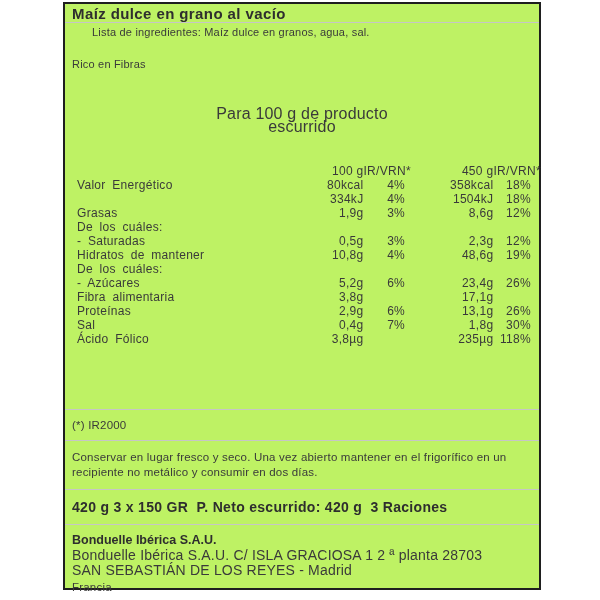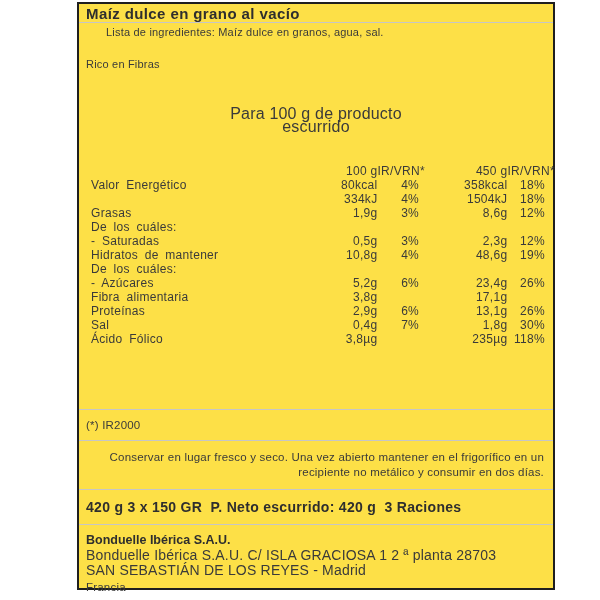--- a/index.html
+++ b/index.html
@@ -1,20 +1,20 @@
 <!DOCTYPE html>
 <html><head>
 <meta charset="utf-8">
 <style>
   * { margin:0; padding:0; box-sizing:border-box; }
   html,body { width:600px; height:600px; background:#ffffff; overflow:hidden;
               font-family:"Liberation Sans", sans-serif; color:#3a3a3a; }
   .sheet { position:relative; width:600px; height:600px; background:#fff; }
-  .box { position:absolute; left:77px; top:2px; width:478px; height:588px;
-         border:2px solid #1f1f1f; background:#fde047; }
+  .box { position:absolute; left:63px; top:2px; width:478px; height:588px;
+         border:2px solid #1f1f1f; background:#bef264; }
   .title { font-size:15px; font-weight:bold; color:#2e2e2e; letter-spacing:0.4px;
            padding:2px 7px 1px 7px; border-bottom:1px solid #c6c6c6; line-height:15px; }
   .ingredients { font-size:11px; letter-spacing:0.2px; margin:3px 7px 0 7px; line-height:13px;padding-left:20px; }
   .claim { font-size:11px; letter-spacing:0.2px; margin:19px 7px 0 7px; line-height:13px; }
   .para { font-size:16px; letter-spacing:0.2px; margin:36px auto 0 auto; width:235px;
           text-align:center; line-height:13px; }
   table.nutri { border-collapse:collapse; table-layout:fixed; margin-top:31px; width:466px; }
   table.nutri col.c-label { width:222px; }
   table.nutri col.c-v100  { width:72px; }
   table.nutri col.c-p100  { width:41px; }
@@ -27,21 +27,21 @@
   table.nutri .num { text-align:right; }
   table.nutri th.num { font-weight:normal; }
   th.h-v100 { padding-right:32px; }
   th.h-p100 { padding-right:24px; }
   th.h-v450 { padding-right:19px; }
   th.h-p450 { padding-right:4px; }
   .divider { border-top:1px solid #c6c6c6; height:0; }
   .div-1 { margin-top:63px; }
   .footnote { font-size:11.5px; letter-spacing:0.2px; margin:9px 7px 8px 7px; line-height:13px; }
   .storage { font-size:11.5px; letter-spacing:0.2px; margin:9px 7px 9px 7px; line-height:15px;
-             max-width:458px;text-align:right; }
+             max-width:458px; }
   .quantity { font-size:14px; font-weight:bold; color:#2e2e2e; letter-spacing:0.3px;
               margin:9px 7px 9px 7px; line-height:16px; white-space:pre-wrap; }
   .producer { margin:8px 7px 0 7px; }
   .producer-name { font-size:12.5px; font-weight:bold; color:#2e2e2e; line-height:15px; }
   .producer-address { font-size:14px; letter-spacing:0.2px; line-height:15px; max-width:432px; }
   .producer-country { font-size:11.5px; letter-spacing:0.2px; line-height:15px; margin-top:2px; }
 </style>
 </head>
 <body>
 

